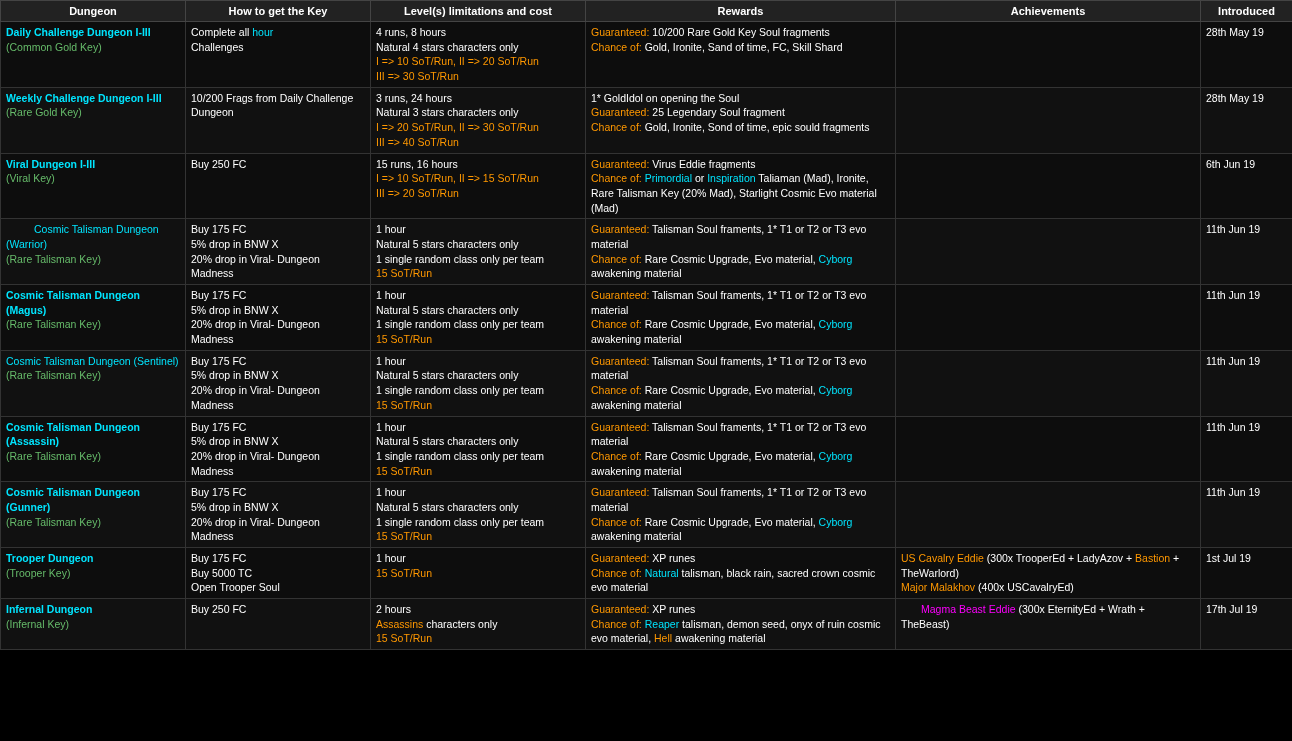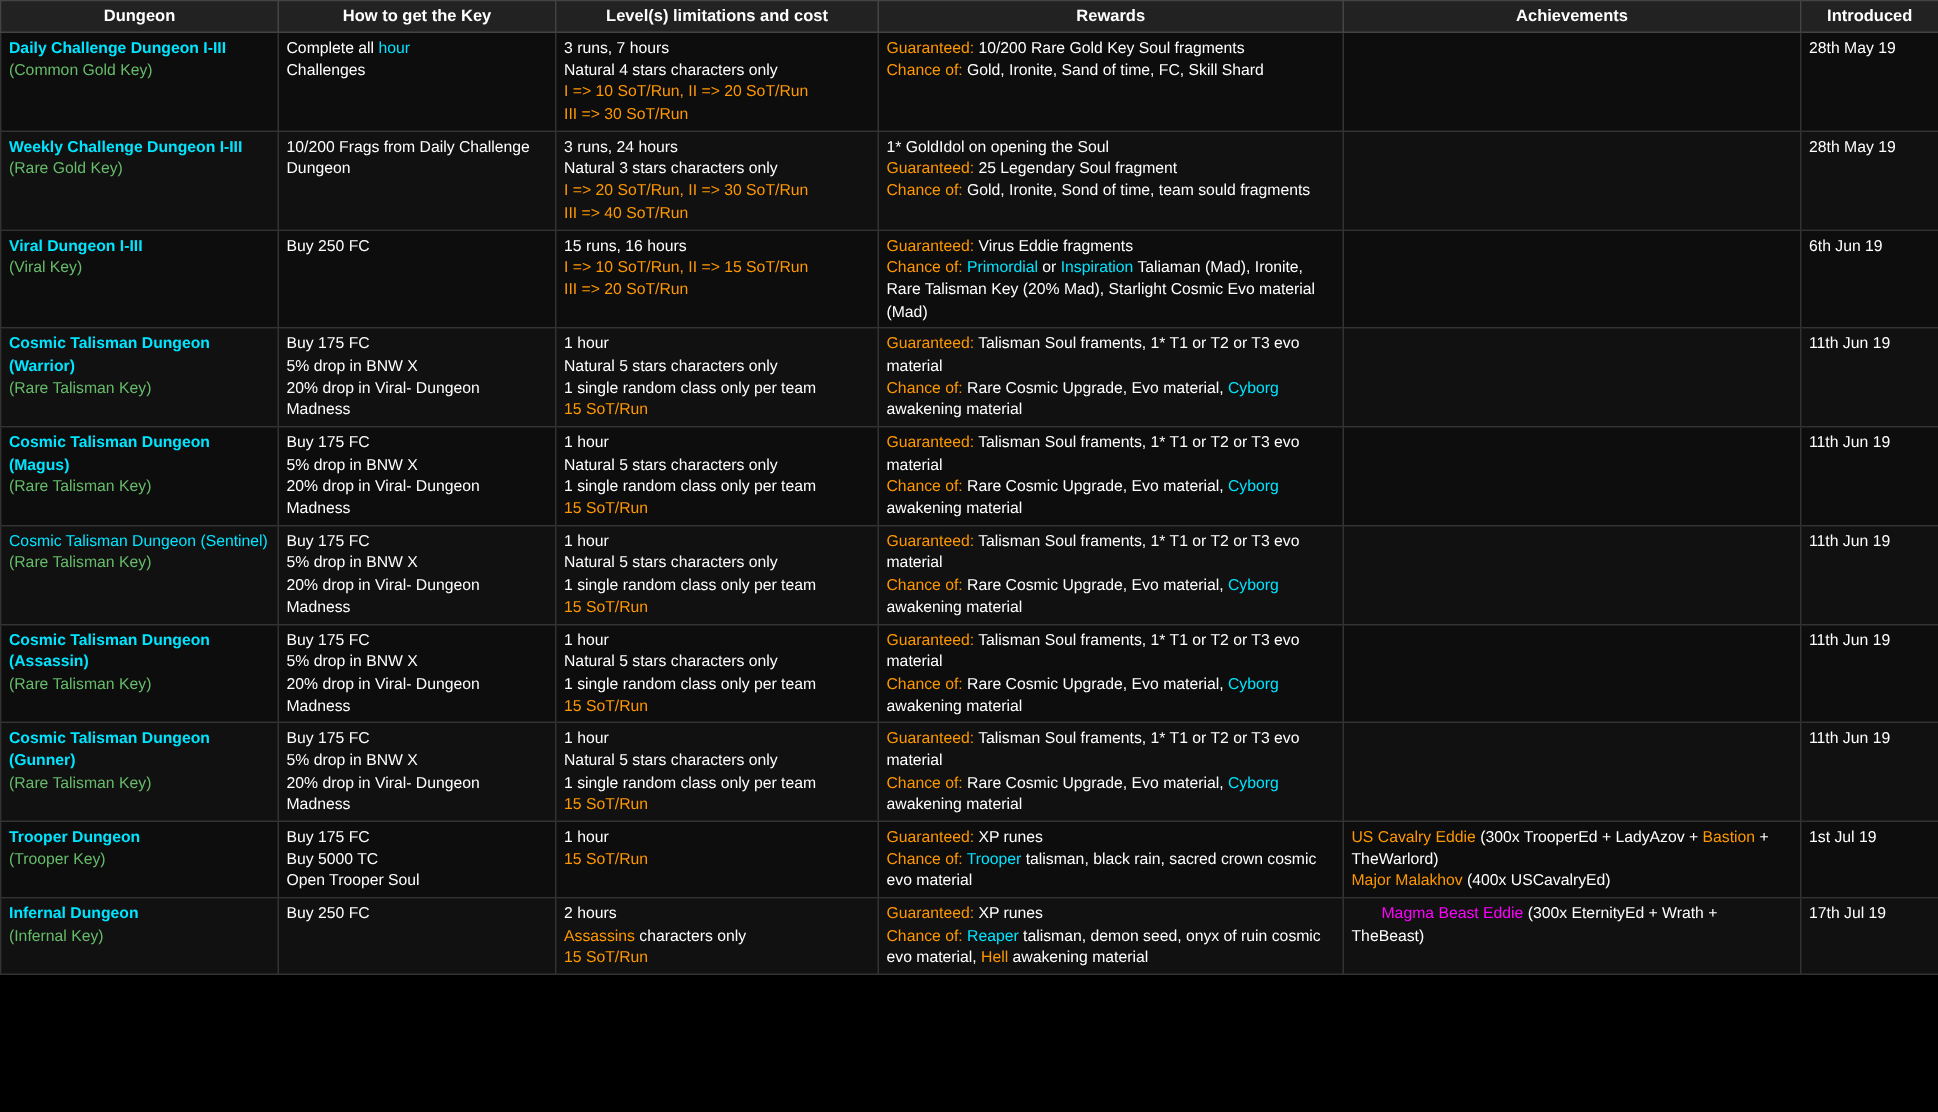--- a/index.html
+++ b/index.html
@@ -63,43 +63,43 @@
       <th>Rewards</th>
       <th>Achievements</th>
       <th>Introduced</th>
     </tr>
   </thead>
   <tbody id="table-body">
   <tr>
         <td><span style="color: rgb(0, 229, 255); font-weight: bold;">Daily Challenge Dungeon I-III</span><br><span style="color: rgb(102, 187, 106);">(Common Gold Key)</span></td>
         <td style="white-space: pre-line;">Complete all <span style="color: rgb(0, 229, 255);">hour</span>
 Challenges</td>
-        <td><span style="color: rgb(255, 255, 255);">3 runs, 7 hours</span><br><span style="color: rgb(255, 255, 255);">Natural 4 stars characters only</span><br><span style="color: rgb(255, 152, 0);">I =&gt; 10 SoT/Run, II =&gt; 20 SoT/Run</span><br><span style="color: rgb(255, 152, 0);">III =&gt; 30 SoT/Run</span></td>
+        <td><span style="color: rgb(255, 255, 255);">4 runs, 8 hours</span><br><span style="color: rgb(255, 255, 255);">Natural 4 stars characters only</span><br><span style="color: rgb(255, 152, 0);">I =&gt; 10 SoT/Run, II =&gt; 20 SoT/Run</span><br><span style="color: rgb(255, 152, 0);">III =&gt; 30 SoT/Run</span></td>
         <td><span style="color: rgb(255, 152, 0);">Guaranteed: </span><span style="color: rgb(255, 255, 255);">10/200 Rare Gold Key Soul fragments</span><br><span style="color: rgb(255, 152, 0);">Chance of: </span><span style="color: rgb(255, 255, 255);">Gold, Ironite, Sand of time, FC, Skill Shard</span></td>
         <td></td>
         <td>28th May 19</td>
       </tr>
       <tr>
         <td><span style="color: rgb(0, 229, 255); font-weight: bold;">Weekly Challenge Dungeon I-III</span><br><span style="color: rgb(102, 187, 106);">(Rare Gold Key)</span></td>
         <td style="white-space: pre-line;">10/200 Frags from Daily Challenge Dungeon</td>
         <td><span style="color: rgb(255, 255, 255);">3 runs, 24 hours</span><br><span style="color: rgb(255, 255, 255);">Natural 3 stars characters only</span><br><span style="color: rgb(255, 152, 0);">I =&gt; 20 SoT/Run, II =&gt; 30 SoT/Run</span><br><span style="color: rgb(255, 152, 0);">III =&gt; 40 SoT/Run</span></td>
-        <td><span style="color: rgb(255, 255, 255);">1* GoldIdol on opening the Soul</span><br><span style="color: rgb(255, 152, 0);">Guaranteed: </span><span style="color: rgb(255, 255, 255);">25 Legendary Soul fragment</span><br><span style="color: rgb(255, 152, 0);">Chance of: </span><span style="color: rgb(255, 255, 255);">Gold, Ironite, Sond of time, team sould fragments</span></td>
+        <td><span style="color: rgb(255, 255, 255);">1* GoldIdol on opening the Soul</span><br><span style="color: rgb(255, 152, 0);">Guaranteed: </span><span style="color: rgb(255, 255, 255);">25 Legendary Soul fragment</span><br><span style="color: rgb(255, 152, 0);">Chance of: </span><span style="color: rgb(255, 255, 255);">Gold, Ironite, Sond of time, epic sould fragments</span></td>
         <td></td>
         <td>28th May 19</td>
       </tr>
       <tr>
         <td><span style="color: rgb(0, 229, 255); font-weight: bold;">Viral Dungeon I-III</span><br><span style="color: rgb(102, 187, 106);">(Viral Key)</span></td>
         <td style="white-space: pre-line;">Buy 250 FC</td>
         <td><span style="color: rgb(255, 255, 255);">15 runs, 16 hours</span><br><span style="color: rgb(255, 152, 0);">I =&gt; 10 SoT/Run, II =&gt; 15 SoT/Run</span><br><span style="color: rgb(255, 152, 0);">III =&gt; 20 SoT/Run</span></td>
         <td><span style="color: rgb(255, 152, 0);">Guaranteed: </span><span style="color: rgb(255, 255, 255);">Virus Eddie fragments</span><br><span style="color: rgb(255, 152, 0);">Chance of: </span><span style="color: rgb(0, 229, 255);">Primordial</span><span style="color: rgb(255, 255, 255);"> or </span><span style="color: rgb(0, 229, 255);">Inspiration</span><span style="color: rgb(255, 255, 255);"> Taliaman (Mad), Ironite, Rare Talisman Key (20% Mad), Starlight Cosmic Evo material (Mad)</span></td>
         <td></td>
         <td>6th Jun 19</td>
       </tr>
       <tr>
-        <td><span style="color: rgb(0, 229, 255); font-weight: bold;">Cosmic Talisman Dungeon (Warrior)</span><br><span style="color: rgb(102, 187, 106);">(Rare Talisman Key)</span></td>
+        <td><span style="color: rgb(0, 229, 255); font-weight: normal; margin-left: 28px;">Cosmic Talisman Dungeon (Warrior)</span><br><span style="color: rgb(102, 187, 106);">(Rare Talisman Key)</span></td>
         <td style="white-space: pre-line;">Buy 175 FC
 5% drop in BNW X
 20% drop in Viral- Dungeon Madness</td>
         <td><span style="color: rgb(255, 255, 255);">1 hour</span><br><span style="color: rgb(255, 255, 255);">Natural 5 stars characters only</span><br><span style="color: rgb(255, 255, 255);">1 single random class only per team</span><br><span style="color: rgb(255, 152, 0);">15 SoT/Run</span></td>
         <td><span style="color: rgb(255, 152, 0);">Guaranteed: </span><span style="color: rgb(255, 255, 255);">Talisman Soul framents, 1* T1 or T2 or T3 evo material</span><br><span style="color: rgb(255, 152, 0);">Chance of: </span><span style="color: rgb(255, 255, 255);">Rare Cosmic Upgrade, Evo material, </span><span style="color: rgb(0, 229, 255);">Cyborg</span><span style="color: rgb(255, 255, 255);"> awakening material</span></td>
         <td></td>
         <td>11th Jun 19</td>
       </tr>
       <tr>
         <td><span style="color: rgb(0, 229, 255); font-weight: bold;">Cosmic Talisman Dungeon (Magus)</span><br><span style="color: rgb(102, 187, 106);">(Rare Talisman Key)</span></td>
@@ -140,21 +140,21 @@
         <td><span style="color: rgb(255, 152, 0);">Guaranteed: </span><span style="color: rgb(255, 255, 255);">Talisman Soul framents, 1* T1 or T2 or T3 evo material</span><br><span style="color: rgb(255, 152, 0);">Chance of: </span><span style="color: rgb(255, 255, 255);">Rare Cosmic Upgrade, Evo material, </span><span style="color: rgb(0, 229, 255);">Cyborg</span><span style="color: rgb(255, 255, 255);"> awakening material</span></td>
         <td></td>
         <td>11th Jun 19</td>
       </tr>
       <tr>
         <td><span style="color: rgb(0, 229, 255); font-weight: bold;">Trooper Dungeon</span><br><span style="color: rgb(102, 187, 106);">(Trooper Key)</span></td>
         <td style="white-space: pre-line;">Buy 175 FC
 Buy 5000 TC
 Open Trooper Soul</td>
         <td><span style="color: rgb(255, 255, 255);">1 hour</span><br><span style="color: rgb(255, 152, 0);">15 SoT/Run</span></td>
-        <td><span style="color: rgb(255, 152, 0);">Guaranteed: </span><span style="color: rgb(255, 255, 255);">XP runes</span><br><span style="color: rgb(255, 152, 0);">Chance of: </span><span style="color: rgb(0, 229, 255);">Trooper</span><span style="color: rgb(255, 255, 255);"> talisman, black rain, sacred crown cosmic evo material</span></td>
+        <td><span style="color: rgb(255, 152, 0);">Guaranteed: </span><span style="color: rgb(255, 255, 255);">XP runes</span><br><span style="color: rgb(255, 152, 0);">Chance of: </span><span style="color: rgb(0, 229, 255);">Natural</span><span style="color: rgb(255, 255, 255);"> talisman, black rain, sacred crown cosmic evo material</span></td>
         <td><span style="color: rgb(255, 152, 0);">US Cavalry Eddie</span><span style="color: rgb(255, 255, 255);"> (300x TrooperEd + LadyAzov + </span><span style="color: rgb(255, 152, 0);">Bastion</span><span style="color: rgb(255, 255, 255);"> + TheWarlord)</span><br><span style="color: rgb(255, 152, 0);">Major Malakhov</span><span style="color: rgb(255, 255, 255);"> (400x USCavalryEd)</span></td>
         <td>1st Jul 19</td>
       </tr>
       <tr>
         <td><span style="color: rgb(0, 229, 255); font-weight: bold;">Infernal Dungeon</span><br><span style="color: rgb(102, 187, 106);">(Infernal Key)</span></td>
         <td style="white-space: pre-line;">Buy 250 FC</td>
         <td><span style="color: rgb(255, 255, 255); margin-top: 36px;">2 hours</span><br><span style="color: rgb(255, 152, 0); margin-top: 39px;">Assassins</span><span style="color: rgb(255, 255, 255);"> characters only</span><br><span style="color: rgb(255, 152, 0);">15 SoT/Run</span></td>
         <td><span style="color: rgb(255, 152, 0);">Guaranteed: </span><span style="color: rgb(255, 255, 255);">XP runes</span><br><span style="color: rgb(255, 152, 0);">Chance of: </span><span style="color: rgb(0, 229, 255);">Reaper</span><span style="color: rgb(255, 255, 255);"> talisman, demon seed, onyx of ruin cosmic evo material, </span><span style="color: rgb(255, 152, 0);">Hell</span><span style="color: rgb(255, 255, 255);"> awakening material</span></td>
         <td><span style="color: rgb(255, 0, 255); padding-left: 20px;">Magma Beast Eddie</span><span style="color: rgb(255, 255, 255);"> (300x EternityEd + Wrath + TheBeast)</span></td>
         <td>17th Jul 19</td>

